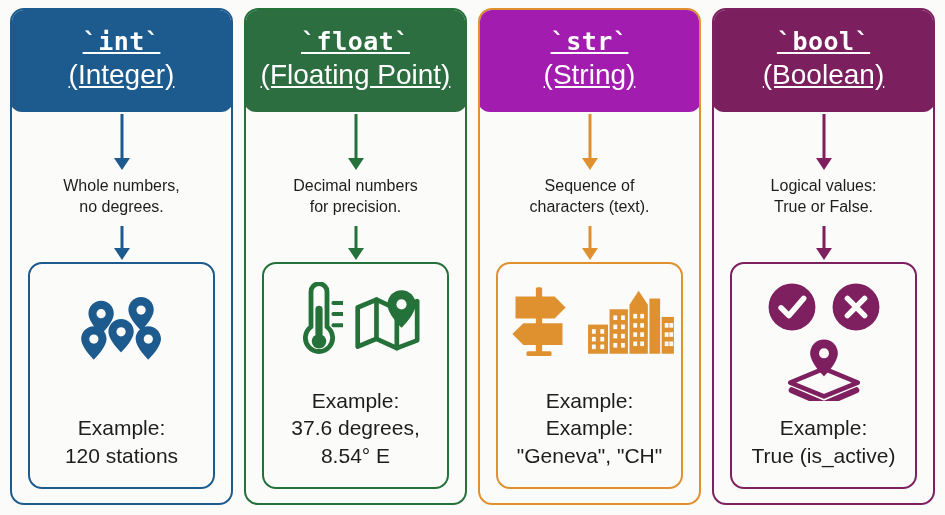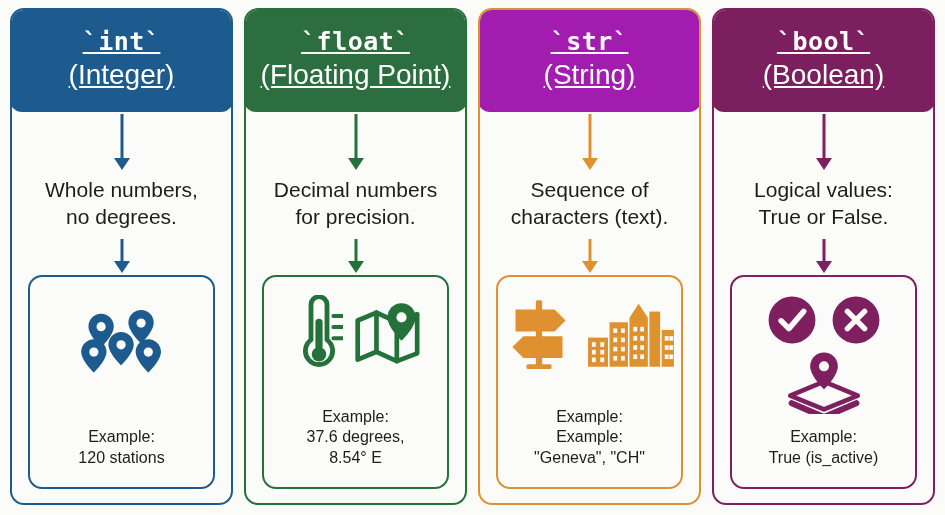--- a/index.html
+++ b/index.html
@@ -73,21 +73,21 @@
     width: 100%;
     display: flex;
     justify-content: center;
     align-items: flex-start;
   }
   .arrow svg { display: block; }
 
   
   .desc {
     text-align: center;
-    font-size: 21px;
+    font-size: 16px;
     color: #1d1d1d;
     line-height: 1.3;
     padding: 0 8px;
   }
   .desc .line { display: block; white-space: nowrap; }
 
   
   .inner-card {
     margin: 0 16px 14px 16px;
     border: 2px solid #204f7d;
@@ -110,21 +110,21 @@
     padding-top: 4px;
   }
   .icon-stack {
     display: flex;
     flex-direction: column;
     align-items: center;
     gap: 2px;
   }
   .example {
     text-align: center;
-    font-size: 16px;
+    font-size: 21px;
     color: #1d1d1d;
     line-height: 1.3;
     padding-bottom: 2px;
   }
   .example .line { display: block; white-space: nowrap; }
 
   
 </style>
 </head>
 <body>

